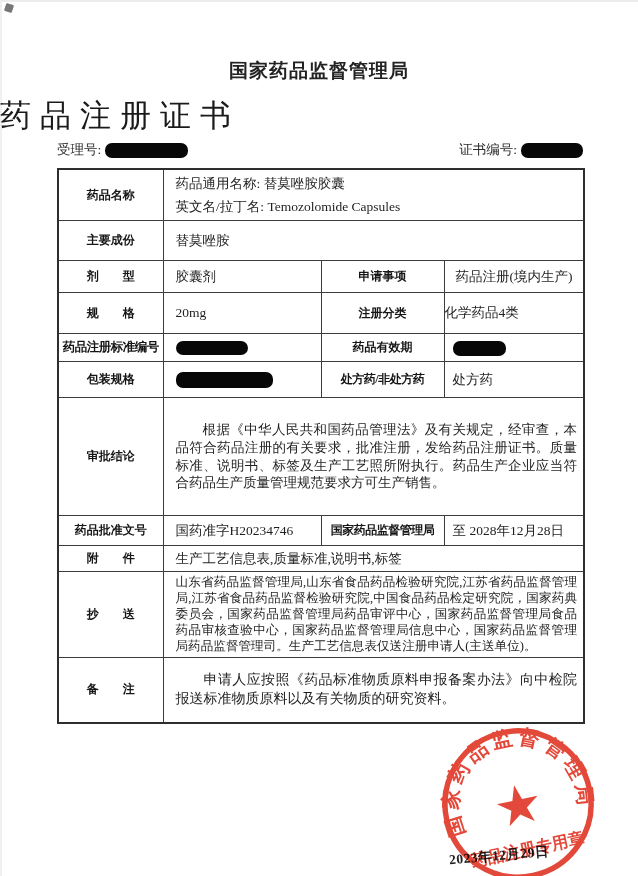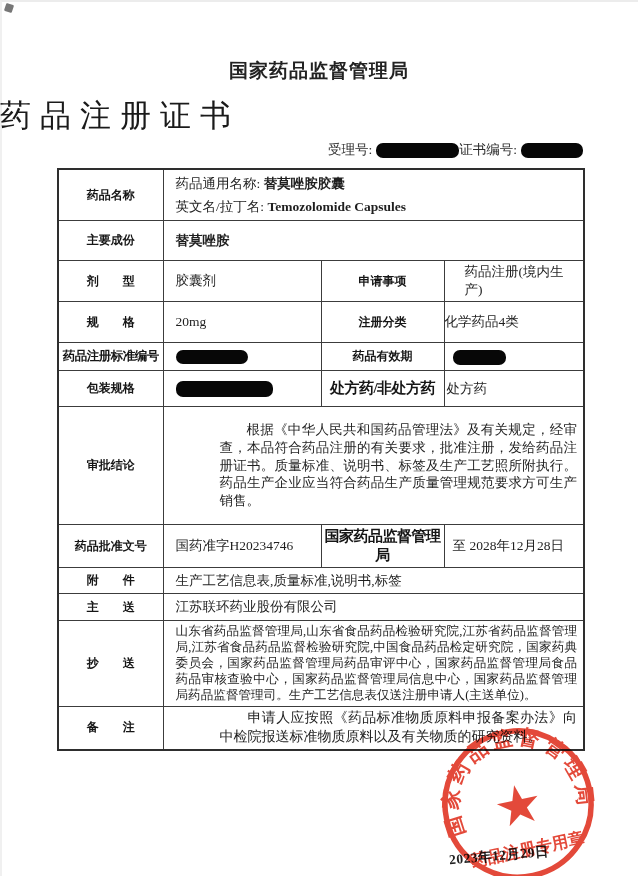--- a/index.html
+++ b/index.html
@@ -26,21 +26,21 @@
     text-align: center; font-family: "Liberation Sans", "DejaVu Sans", sans-serif;
     font-weight: 700; font-size: 19px; letter-spacing: 1px; color: #222;
   }
   .doc-title {
     position: absolute; left: 0; top: 95px; width: 100%;
     text-align: left; font-size: 31px; letter-spacing: 9px;
     font-weight: 400; color: #1a1a1a;
   }
   .meta-row {
     position: absolute; left: 57px; top: 141px; width: 526px;
-    display: flex; justify-content: flex-end; align-items: center;
+    display: flex; justify-content: space-between; align-items: center;
     font-size: 13.5px; color: #2a2a2a;
   }
   .meta-part { display: flex; align-items: center; gap: 4px; }
   .redact { display: inline-block; background: #070707; border-radius: 7px; vertical-align: middle; }
   .bar-accept { width: 83px; height: 15px; }
   .bar-cert { width: 62px; height: 15px; }
   .bar-std { width: 72px; height: 14px; }
   .bar-valid { width: 53px; height: 15px; }
   .bar-pkg { width: 97px; height: 16px; }
   .bar-mfr-name { width: 121px; height: 14px; }
@@ -56,24 +56,24 @@
     border: 1px solid #3c3c3c;
     vertical-align: middle;
     padding: 2px 6px 2px 12px;
     color: #1f1f1f;
   }
   td.lbl {
     text-align: center; font-weight: 700; padding: 2px 3px;
     color: #161616; font-size: 12px;
   }
   td.lbl.small { font-size: 12.5px; letter-spacing: -0.5px; }
-  td.lbl.mid { font-size: 15px; letter-spacing: -0.5px; }
+  td.lbl.mid { font-size: 12px; letter-spacing: -0.5px; }
   .two-line div { line-height: 23px; }
-  .b { font-weight: 700; }
-  .para { text-align: justify; line-height: 1.32; margin-left: 44px; }
+  .b { font-weight: 400; }
+  .para { text-align: justify; line-height: 1.32; }
   .indent { text-indent: 2em; }
   .cc-para { font-size: 12.6px; line-height: 1.28; text-align: justify; }
   .kv-line { line-height: 24px; }
 
   .stamp-wrap {
     position: absolute; left: 432px; top: 718px; width: 172px; height: 172px;
     transform: rotate(-12deg); opacity: 0.88; mix-blend-mode: multiply;
     pointer-events: none; z-index: 3;
   }
   .stamp-date {
@@ -118,68 +118,64 @@
     </td>
   </tr>
   <tr>
     <td class="lbl" style="height:40px">主要成份</td>
     <td colspan="3" class="b">替莫唑胺</td>
   </tr>
   <tr>
     <td class="lbl" style="height:32px">剂　　型</td>
     <td>胶囊剂</td>
     <td class="lbl">申请事项</td>
-    <td style="padding-left:20px">药品注册(境内生产)</td>
+    <td style="padding-left:11px">药品注册(境内生产)</td>
   </tr>
   <tr>
     <td class="lbl" style="height:41px">规　　格</td>
     <td>20mg</td>
     <td class="lbl">注册分类</td>
     <td style="padding-left:0">化学药品4类</td>
   </tr>
   <tr>
     <td class="lbl small" style="height:28px">药品注册标准编号</td>
     <td><span class="redact bar-std"></span></td>
     <td class="lbl">药品有效期</td>
     <td style="padding-left:8px"><span class="redact bar-valid"></span></td>
   </tr>
   <tr>
     <td class="lbl" style="height:36px">包装规格</td>
     <td><span class="redact bar-pkg"></span></td>
     <td class="lbl mid">处方药/非处方药</td>
-    <td style="padding-left:2px">处方药</td>
+    <td style="padding-left:8px">处方药</td>
   </tr>
   <tr>
     <td class="lbl" style="height:118px">审批结论</td>
     <td colspan="3">
       <div class="para indent">根据《中华人民共和国药品管理法》及有关规定，经审查，本品符合药品注册的有关要求，批准注册，发给药品注册证书。质量标准、说明书、标签及生产工艺照所附执行。药品生产企业应当符合药品生产质量管理规范要求方可生产销售。</div>
     </td>
   </tr>
   <tr>
     <td class="lbl" style="height:30px">药品批准文号</td>
     <td>国药准字H20234746</td>
     <td class="lbl mid">国家药品监督管理局</td>
     <td style="padding-left:8px">至 2028年12月28日</td>
   </tr>
   <tr>
     <td class="lbl" style="height:26px">附　　件</td>
     <td colspan="3">生产工艺信息表,质量标准,说明书,标签</td>
   </tr>
   <tr>
-    <td class="lbl" style="height:27px">主　　送</td>
-    <td colspan="3">江苏联环药业股份有限公司</td>
-  </tr>
-  <tr>
     <td class="lbl" style="height:64px">抄　　送</td>
     <td colspan="3">
       <div class="cc-para">山东省药品监督管理局,山东省食品药品检验研究院,江苏省药品监督管理局,江苏省食品药品监督检验研究院,中国食品药品检定研究院，国家药典委员会，国家药品监督管理局药品审评中心，国家药品监督管理局食品药品审核查验中心，国家药品监督管理局信息中心，国家药品监督管理局药品监督管理司。生产工艺信息表仅送注册申请人(主送单位)。</div>
     </td>
   </tr>
   <tr>
-    <td class="lbl" style="height:44px">备　　注</td>
+    <td class="lbl" style="height:66px">备　　注</td>
     <td colspan="3">
       <div class="para indent" style="font-size:14px">申请人应按照《药品标准物质原料申报备案办法》向中检院报送标准物质原料以及有关物质的研究资料。</div>
     </td>
   </tr>
 </tbody>
   </table>
 
 <div class="stamp-date">2023年12月29日</div>
 
 <div class="stamp-wrap">

